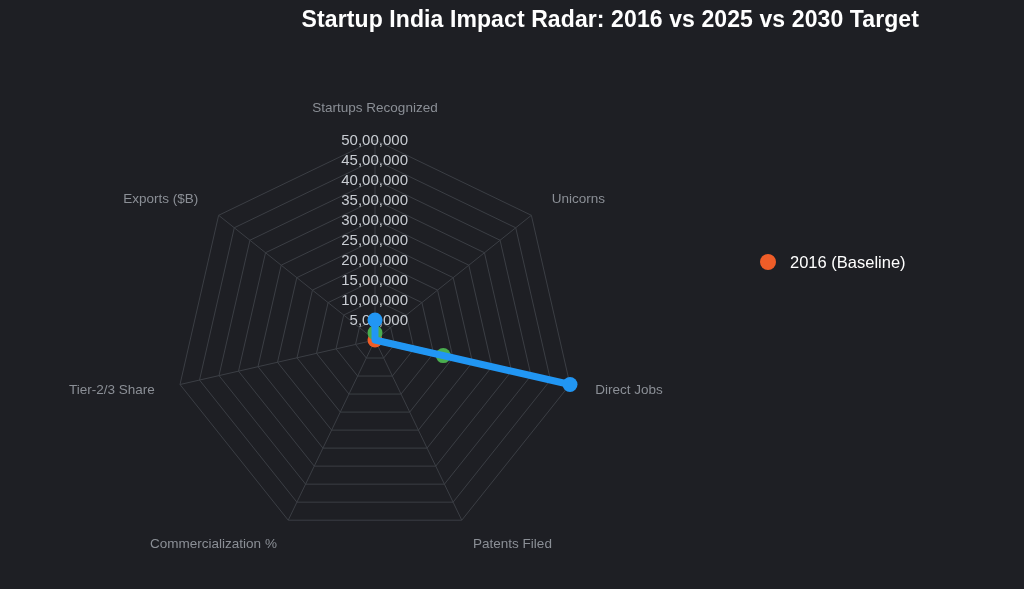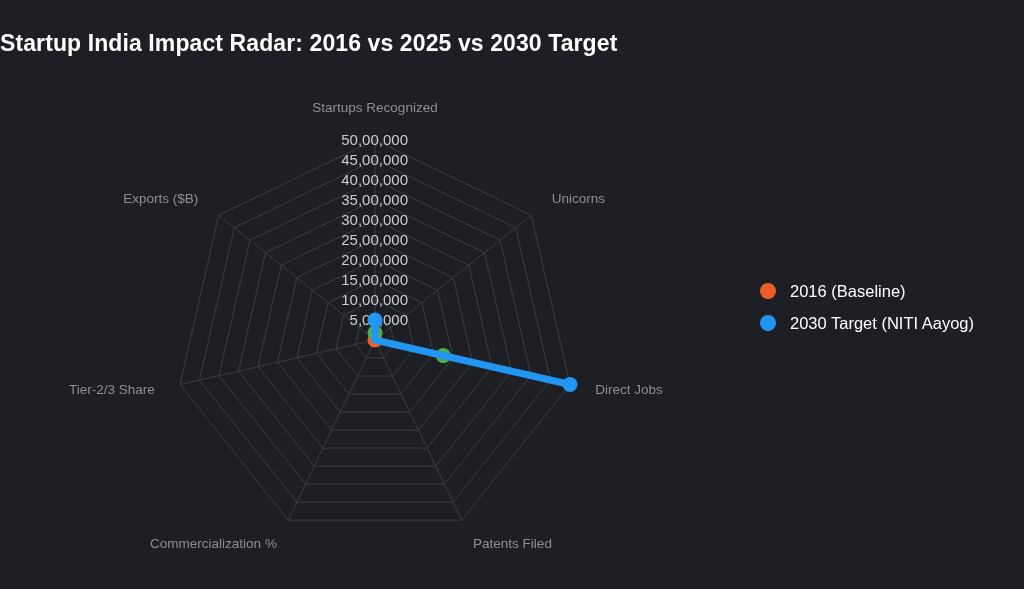--- a/index.html
+++ b/index.html
@@ -8,48 +8,46 @@
     width:1024px;height:589px;
     background:#1e1f24;
     font-family:"Liberation Sans", sans-serif;
     overflow:hidden;
     position:relative;
   }
   #chart-root{position:absolute;inset:0;}
   .chart-title{
     position:absolute;
     top:6px;left:0;width:919px;
-    text-align:left;
+    text-align:right;
     color:#ffffff;
     font-size:23px;
     font-weight:bold;
     letter-spacing:0.1px;
     white-space:nowrap;
-    margin-top:24px;
   }
   svg.radar{position:absolute;top:0;left:0;width:1024px;height:589px;display:block;}
   .grid-line{stroke:#3b3e44;stroke-width:1;fill:none;}
   .grid-ring{stroke:#3b3e44;stroke-width:1;fill:none;}
   .axis-label{
     fill:#8b8f96;
     font-size:13.5px;
     font-family:"Liberation Sans", sans-serif;
   }
   .tick-label{
     fill:#c9cdd3;
     font-size:15px;
     font-family:"Liberation Sans", sans-serif;
     text-anchor:end;
   }
   .series-line{fill:none;stroke-linejoin:round;stroke-linecap:round;}
   .legend{
     position:absolute;
     left:760px;top:246px;
     width:262px;
-    margin-top:29px;
   }
   .legend-row{
     display:flex;
     align-items:center;
     height:32px;
   }
   .legend-swatch{
     width:16px;height:16px;border-radius:50%;
     flex:0 0 auto;margin-right:14px;
   }
@@ -120,19 +118,15 @@
         <circle cx="375.00" cy="320.00" r="7.5" fill="#2196f3"></circle>
         <circle cx="569.99" cy="384.50" r="7.5" fill="#2196f3"></circle>
       </g>
   </svg>
 
   <div class="legend">
     <div class="legend-row">
       <span class="legend-swatch" style="background: rgb(239, 93, 40);"></span>
       <span class="legend-label">2016 (Baseline)</span>
     </div>
-    <div class="legend-row">
-      <span class="legend-swatch" style="background: rgb(33, 150, 243);"></span>
-      <span class="legend-label">2030 Target (NITI Aayog)</span>
-    </div>
   </div>
 
 </div>
 
 </body></html>

